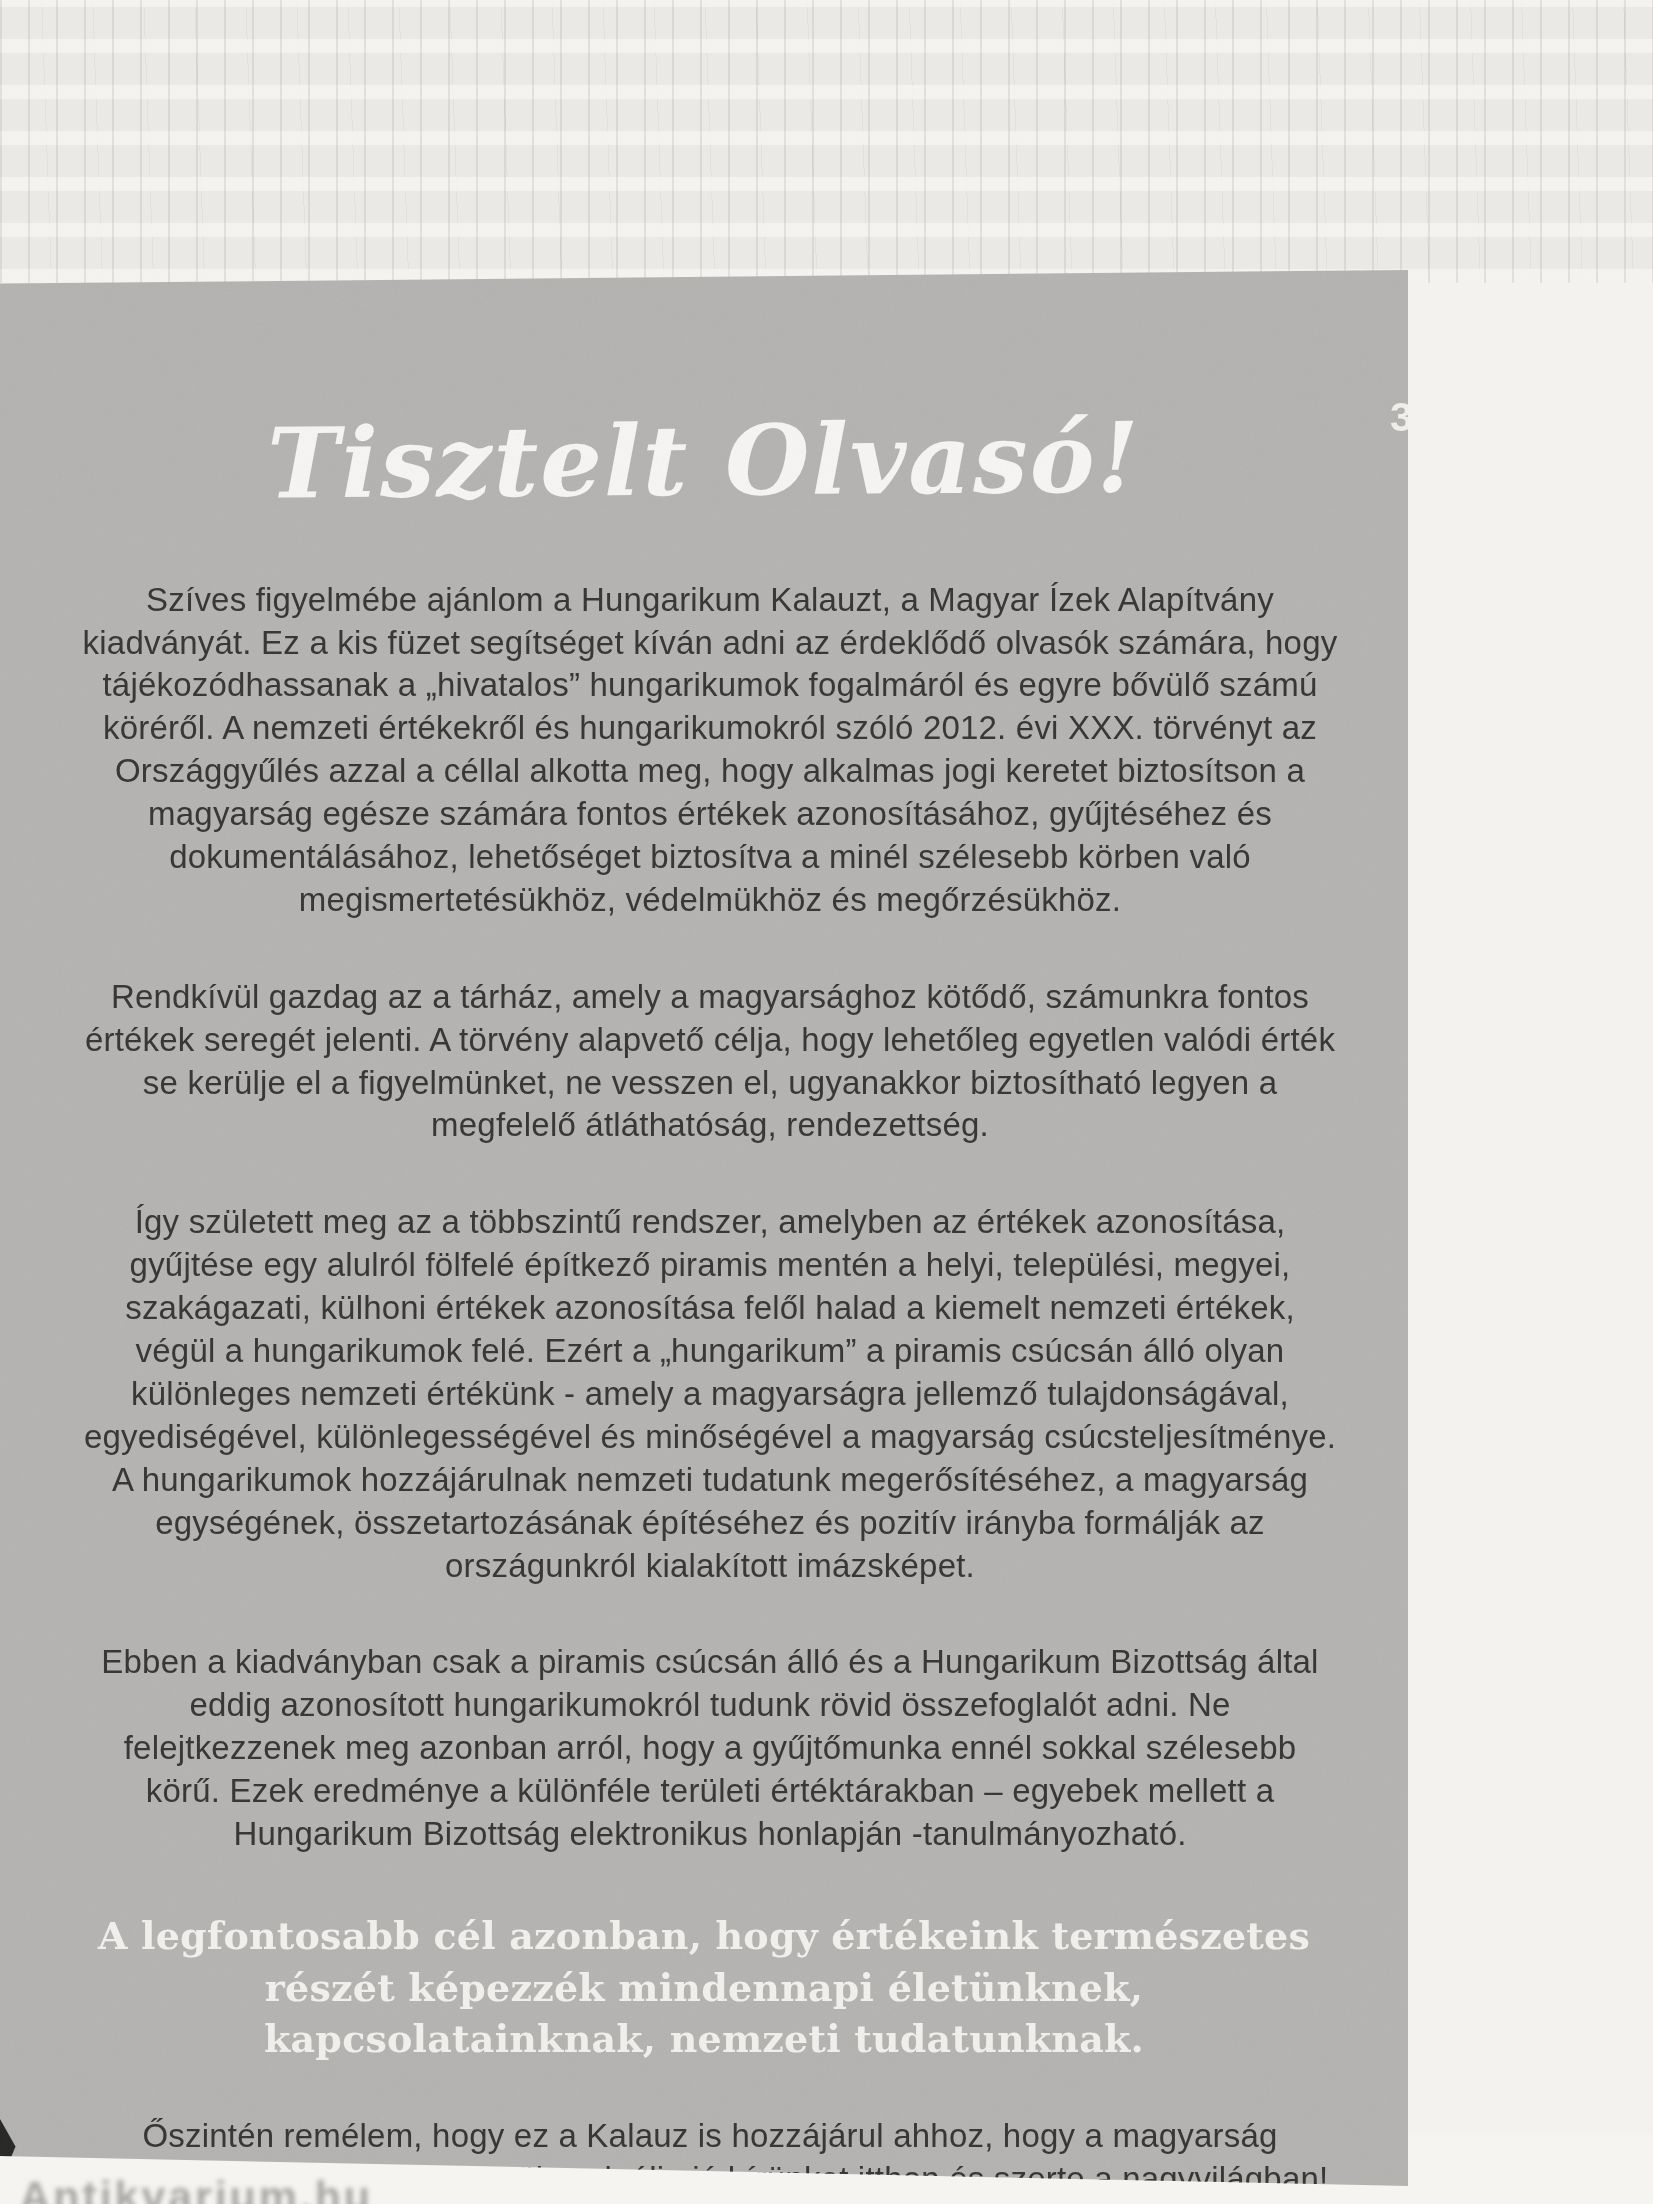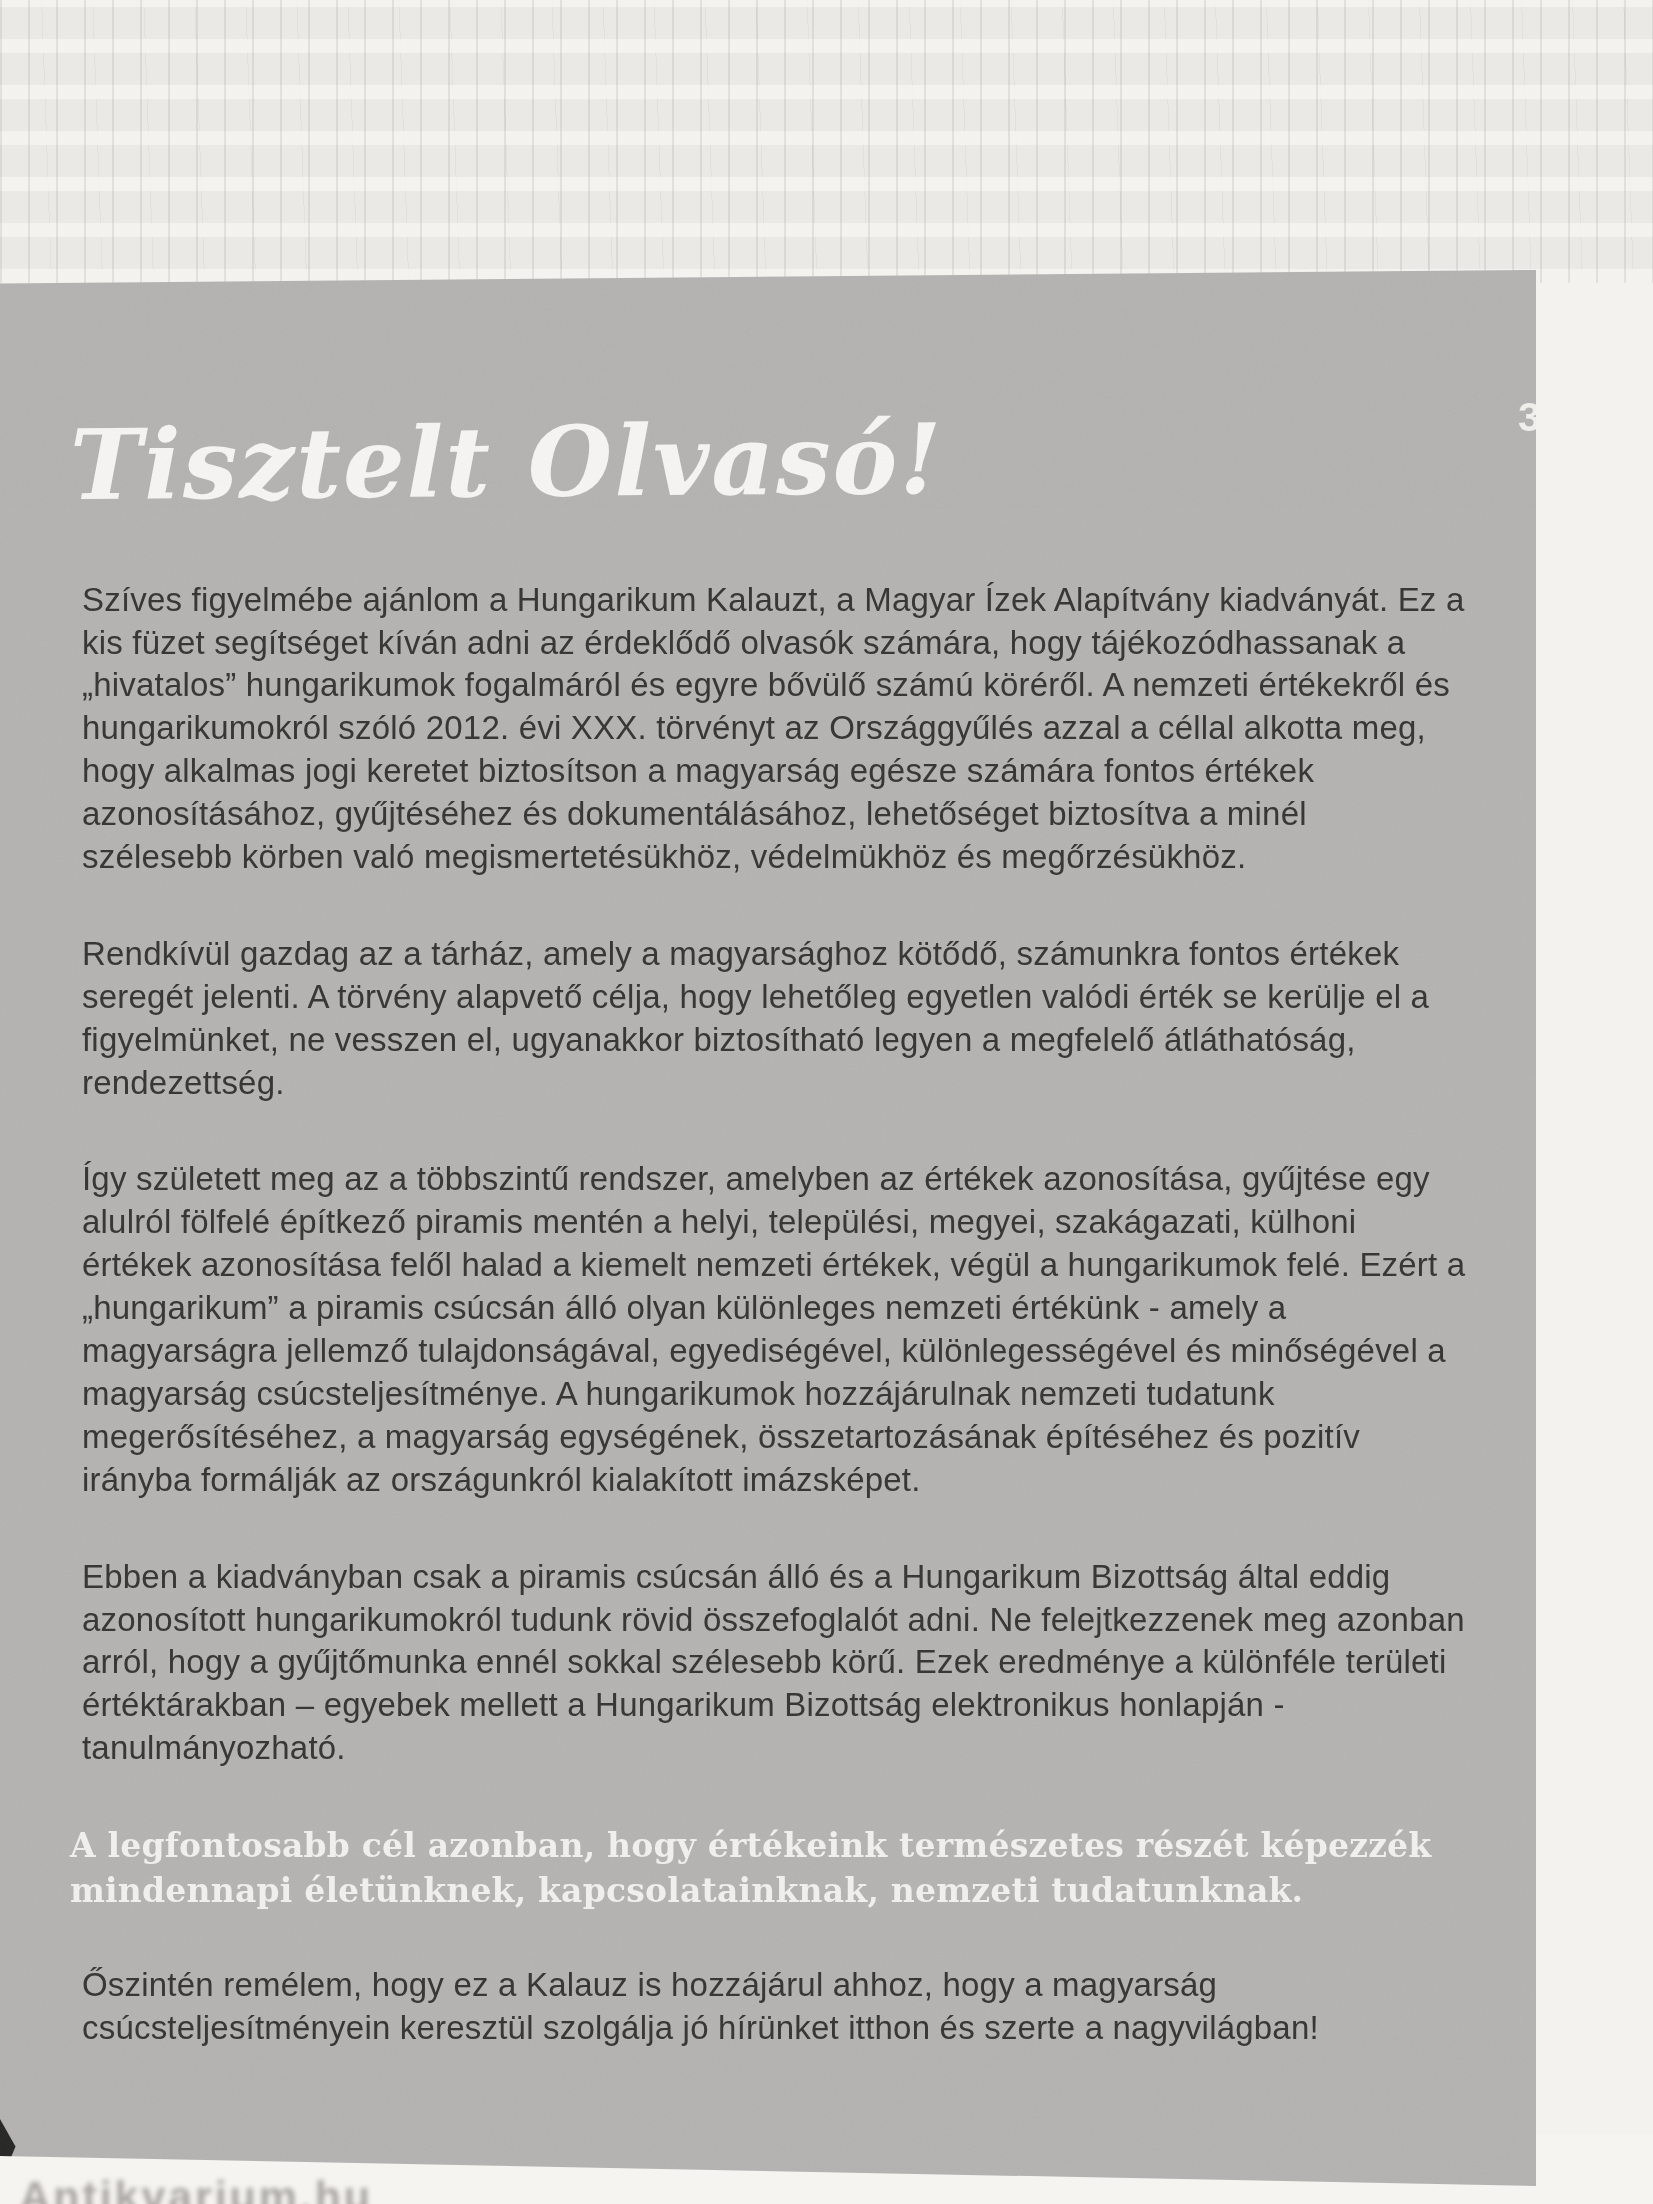--- a/index.html
+++ b/index.html
@@ -48,23 +48,24 @@
     color: #a8a5a1;
     filter: blur(2.9px);
     letter-spacing: 2.9px;
     white-space: nowrap;
   }
 
   
   .page {
     position: absolute;
     left: 0; top: 270px;
-    width: 1536px; height: 1917px;
+    width: 1408px; height: 1917px;
     background: #b5b3b1;
     clip-path: polygon(0 13.6px, 100% 0, 100% 1916px, 0 1886px);
+    text-align: center;
   }
   .noise-overlay {
     position: absolute;
     left: 0; top: 0;
     width: 100%; height: 100%;
     pointer-events: none;
     opacity: 0.55;
   }
   .page-number {
     position: absolute;
@@ -106,21 +107,21 @@
     font-size: 33px;
     line-height: 1.3;
     color: #333230;
     letter-spacing: 0.2px;
     max-width: 1514px;
   }
   .emphasis-par {
     margin: 0 0 50px 0;
     font-family: "DejaVu Serif", serif;
     font-weight: bold;
-    font-size: 33px;
+    font-size: 38px;
     line-height: 1.36;
     color: #f2f1ee;
     letter-spacing: 0.2px;
     max-width: 1417px;
   }
 </style>
 </head>
 <body>
 
 <div class="top-strip"></div>

